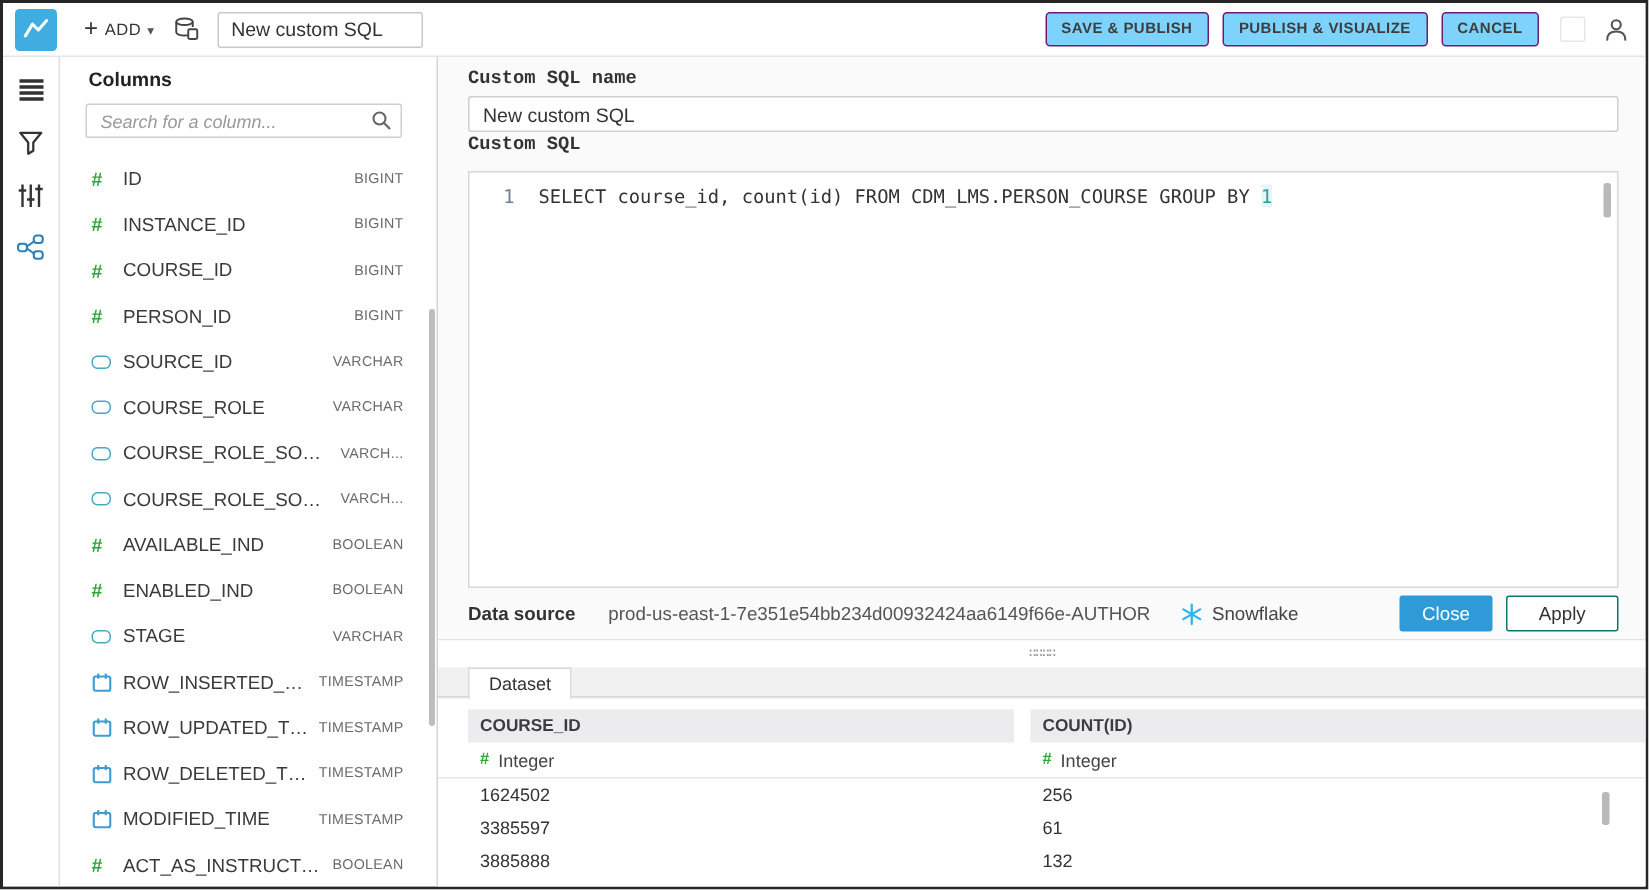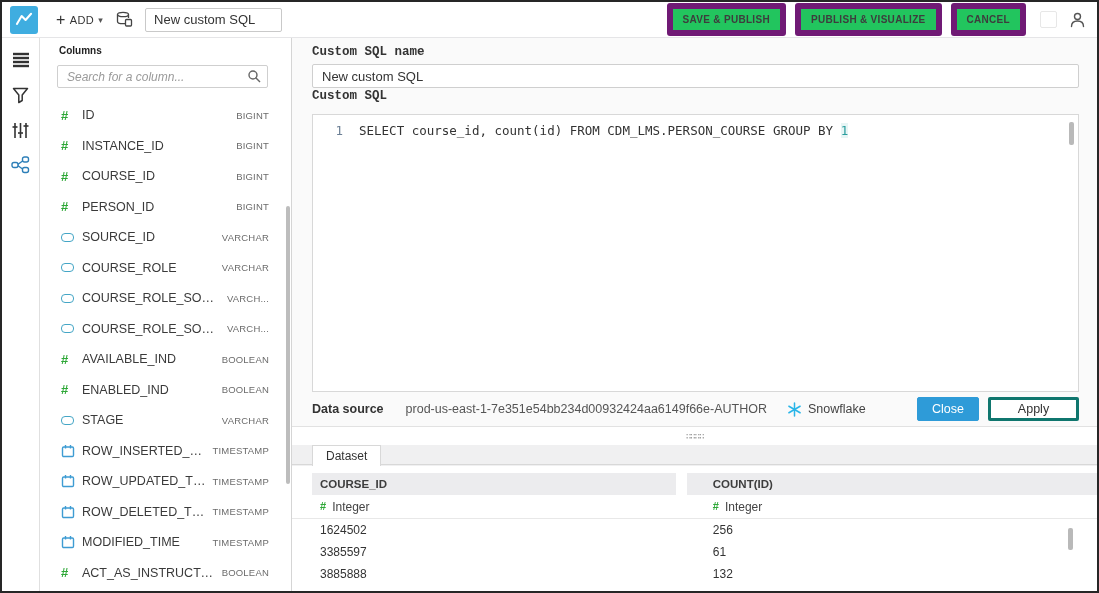--- a/index.html
+++ b/index.html
@@ -28,21 +28,21 @@
   .addbtn .plus { font-size: 16px; font-weight: 400; line-height: 1; }
   .addbtn .chev { font-size: 9px; color: #555; }
   .dsicon { margin-left: 12px; display:flex; align-items:center; }
   .name-input {
     margin-left: 12px; width: 137px; height: 24px;
     border: 1px solid #c9c9c9; border-radius: 2px; padding: 0 8px;
     font-size: 13px; color: #333; font-family: inherit; background:#fff;
   }
   .topbar-spacer { flex: 1; }
   .tb-btn {
-    border: 6px solid #701a75; border-radius: 3px; background: #22c55e;
+    border: 1px solid #701a75; border-radius: 3px; background: #7dd3fc;
     color: #3d3d3d; font-size: 10px; font-weight: bold; letter-spacing: .3px;
     padding: 5px 10px; margin-left: 9px; font-family: inherit; cursor: pointer;
     white-space: nowrap;
   }
   .ghost-box {
     width: 17px; height: 17px; border: 1px solid #bbb; border-radius: 2px;
     opacity: .35; margin-left: 14px;
   }
   .user-icon { margin-left: 13px; margin-right: 2px; display:flex; align-items:center; }
 
@@ -52,21 +52,21 @@
     background: #fff; border-right: 1px solid #e0e0e0;
     display: flex; flex-direction: column; align-items: center; padding-top: 10px;
   }
   .rail-item { width: 24px; height: 24px; margin-bottom: 11px; display:flex; align-items:center; justify-content:center; cursor:pointer; }
 
   
   .colpanel {
     position: absolute; top: 36px; left: 38px; bottom: 0; width: 252px;
     background: #fff; border-right: 1px solid #d5d5d5; overflow: hidden;
   }
-  .colpanel h2 { font-size: 10px; color: #222; margin: 7px 0 0 19px; font-weight: bold; }
+  .colpanel h2 { font-size: 13px; color: #222; margin: 7px 0 0 19px; font-weight: bold; }
   .search-wrap { position: relative; margin: 9px 23px 0 17px; }
   .search-input {
     width: 100%; height: 23px; border: 1px solid #cfcfcf; border-radius: 2px;
     padding: 0 26px 0 9px; font-size: 12px; font-style: italic; color: #444;
     font-family: inherit; background: #fff;
   }
   .search-input::placeholder { color: #9a9a9a; font-style: italic; }
   .search-ic { position: absolute; right: 7px; top: 4px; }
   .col-list { margin-top: 12px; }
   .col-row {
@@ -118,21 +118,21 @@
   }
   .ds-label { font-size: 12.5px; font-weight: bold; color: #333; }
   .ds-value { font-size: 12.5px; color: #555; margin-left: 22px; white-space: nowrap; }
   .ds-engine { display: flex; align-items: center; gap: 6px; margin-left: 20px; font-size: 12.5px; color: #444; }
   .ds-spacer { flex: 1; }
   .btn-close {
     width: 62px; height: 24px; background: #2e9bd8; border: 1px solid #2e9bd8;
     color: #fff; font-size: 12.5px; border-radius: 2px; font-family: inherit; cursor: pointer;
   }
   .btn-apply {
-    width: 91px; height: 24px; background: #fff; border: 3px solid #0f766e;
+    width: 75px; height: 24px; background: #fff; border: 1px solid #0f766e;
     color: #333; font-size: 12.5px; border-radius: 2px; margin-left: 9px; font-family: inherit; cursor: pointer;
   }
 
   
   .drag-strip {
     position: absolute; top: 389px; left: 0; right: 0; height: 18px;
     background: #fff; display: flex; align-items: center; justify-content: center;
   }
   .drag-dots { font-size: 9px; color: #9a9a9a; letter-spacing: -1px; line-height: 1; cursor: row-resize; font-family: "DejaVu Sans Mono", monospace; }
 
@@ -140,21 +140,21 @@
   .preview { position: absolute; top: 407px; left: 0; right: 0; bottom: 0; background: #f0f0f1; }
   .tabbar { height: 20px; border-bottom: 1px solid #d8d8d8; position: relative; }
   .tab {
     position: absolute; left: 20px; top: 0; height: 21px; background: #fff;
     border: 1px solid #d8d8d8; border-bottom: none; padding: 3px 13px 0 13px;
     font-size: 12px; color: #333; cursor: pointer; z-index: 2;
   }
   .grid-area { position: absolute; top: 21px; left: 0; right: 0; bottom: 0; background: #fff; overflow: hidden; }
   .g-row { display: flex; }
   .g-c1 { width: 371px; margin-left: 20px; padding-left: 8px; display:flex; align-items:center; }
-  .g-c2 { width: 418px; margin-left: 11px; padding-left: 26px; display:flex; align-items:center; }
+  .g-c2 { width: 418px; margin-left: 11px; padding-left: 8px; display:flex; align-items:center; }
   .hdr-row { height: 22px; margin-top: 7px; }
   .hdr-row .g-c1, .hdr-row .g-c2 { background: #ececee; font-size: 11.5px; font-weight: bold; color: #3d3d3d; }
   .type-row { height: 24px; border-bottom: 1px solid #e8e8e8; }
   .type-row .cell-type { font-size: 12px; color: #444; margin-left: 6px; }
   .type-row .hash { font-size: 11px; }
   .data-row { height: 22px; font-size: 12px; color: #333; }
   .pv-scroll {
     position: absolute; right: 24px; top: 62px; width: 5px; height: 22px;
     background: #b9b9b9; border-radius: 2px;
   }

